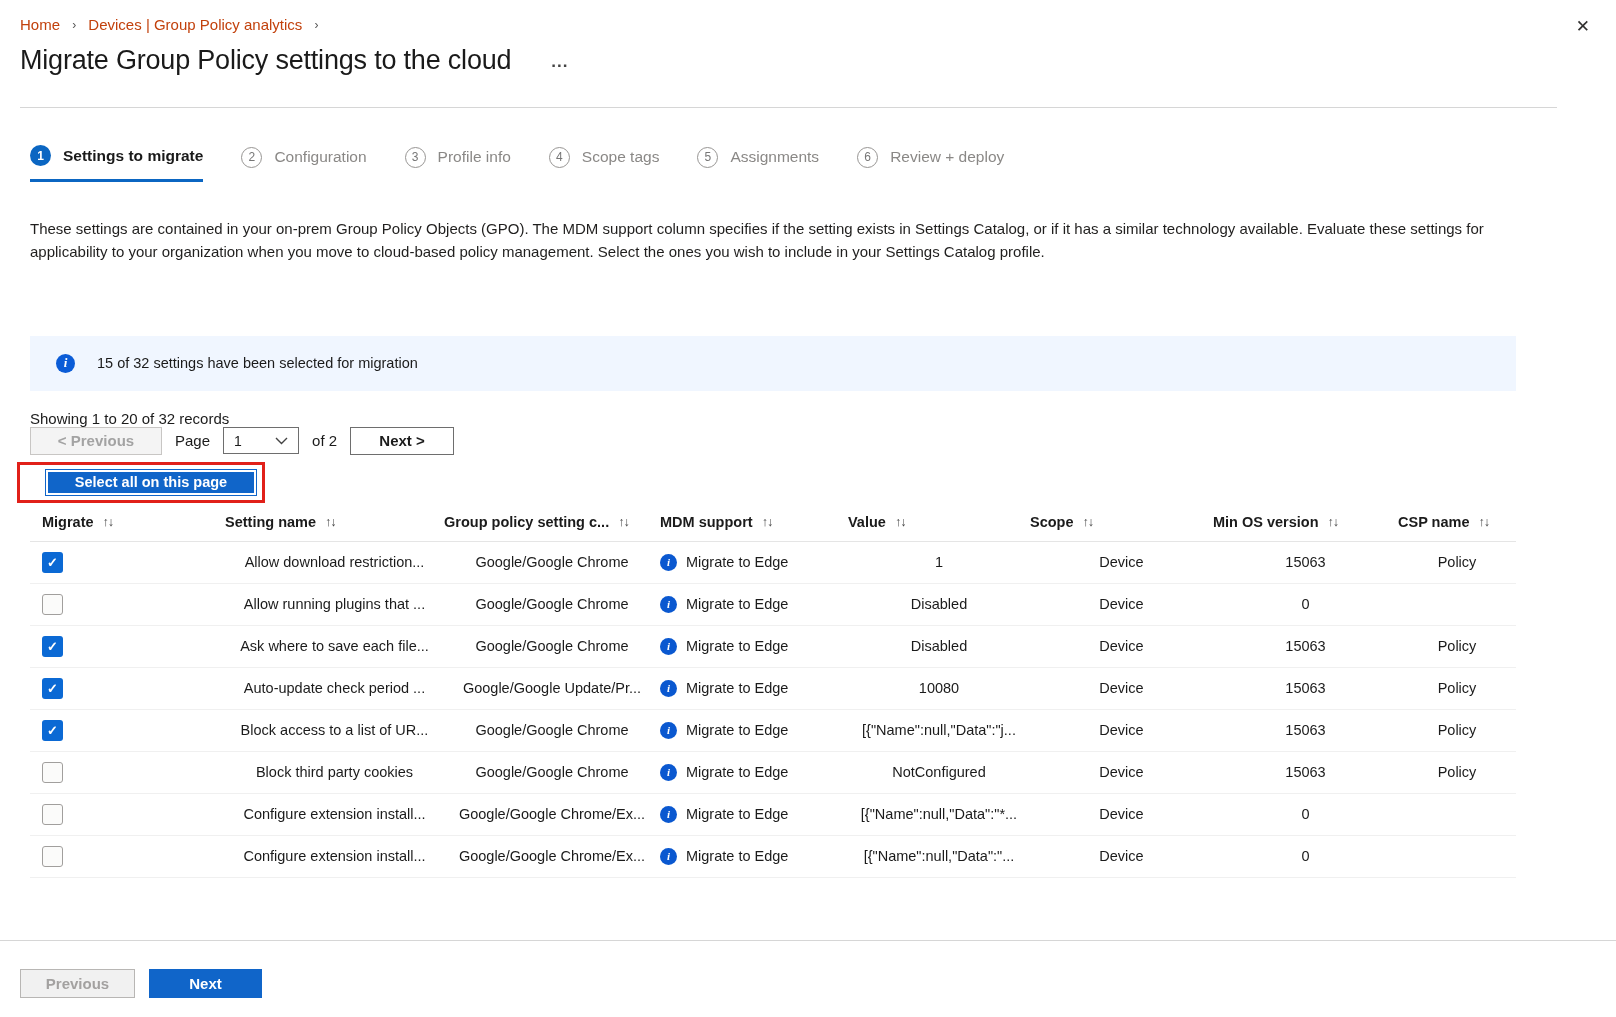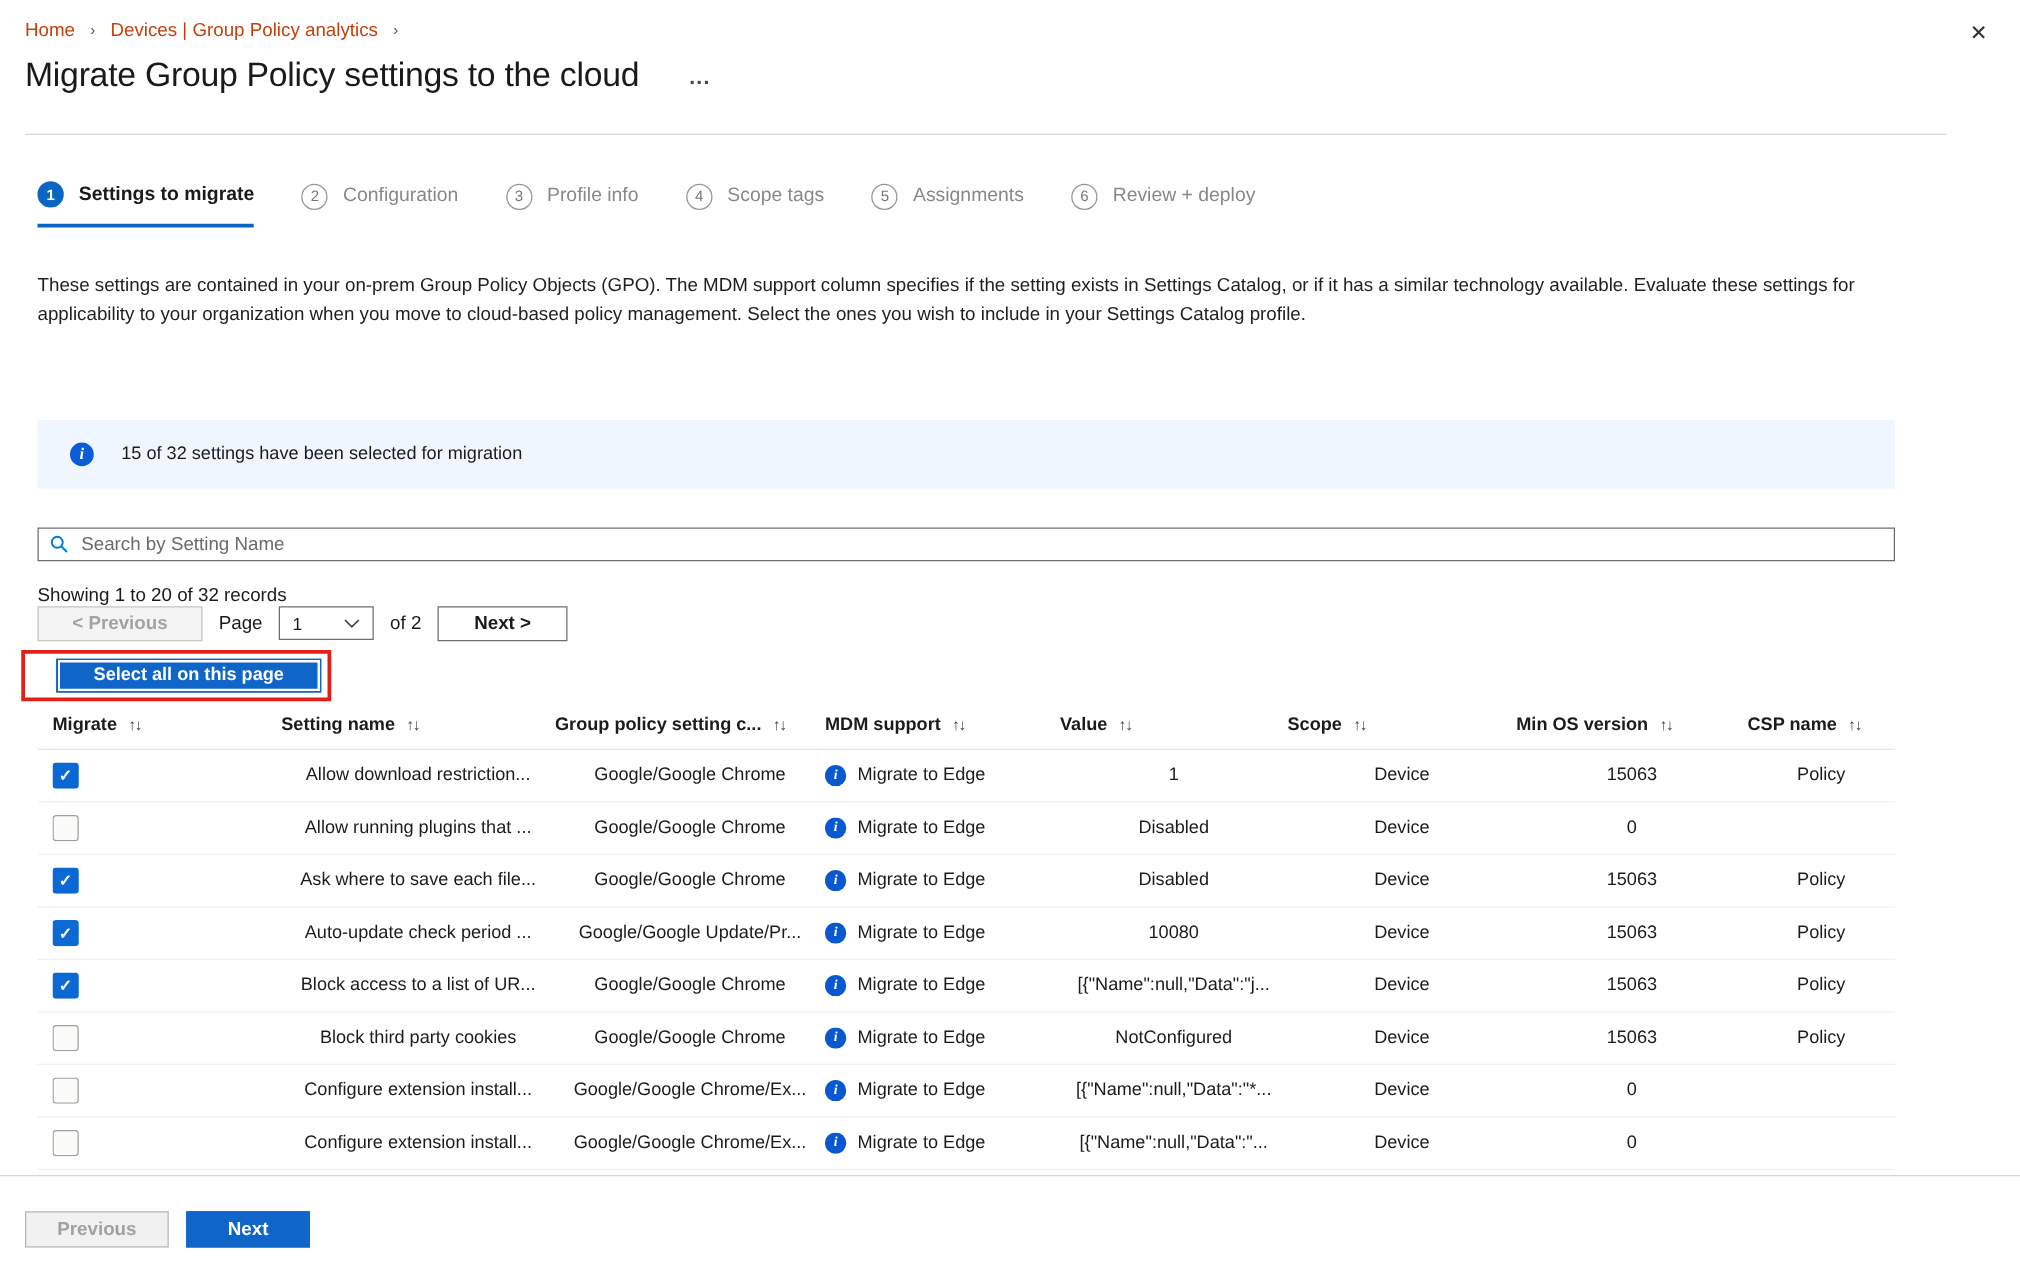--- a/index.html
+++ b/index.html
@@ -60,21 +60,21 @@
   .td { white-space:nowrap; overflow:hidden; }
   .cb { width:21px; height:21px; border-radius:3px; display:flex; align-items:center; justify-content:center; cursor:pointer; }
   .cb.checked { background:#0b69d4; color:#fff; font-size:13px; font-weight:700; }
   .cb.unchecked { background:#fbfbfa; border:1px solid #a19f9d; }
   .mdm-cell { display:flex; align-items:center; gap:9px; }
   .info-dot { width:17px; height:17px; border-radius:50%; background:#0a58d0; color:#fff; display:flex; align-items:center; justify-content:center; font:italic 700 11px "Liberation Serif", serif; flex:none; }
   
   .footer { position:absolute; left:0; right:0; top:940px; bottom:0; background:#fff; border-top:1px solid #d6d6d6; }
   .footer-buttons { margin:28px 0 16px 20px; display:flex; gap:14px;align-items:flex-end; }
   .btn-footer-prev { width:115px; height:29px; background:#f1f1f1; border:1px solid #b8b6b4; color:#a3a1a0; font-size:15px; font-weight:600; font-family:inherit; }
-  .btn-footer-next { width:99px; height:29px; background:#1065c9; border:1px solid #1065c9; color:#fff; font-size:15px; font-weight:600; font-family:inherit; cursor:pointer; }
+  .btn-footer-next { width:113px; height:29px; background:#1065c9; border:1px solid #1065c9; color:#fff; font-size:15px; font-weight:600; font-family:inherit; cursor:pointer; }
 </style>
 </head>
 <body>
 
 <div class="page">
 
   <div class="topbar">
     <nav class="breadcrumb">
       <a>Home</a>
       <span class="sep">›</span>
@@ -118,27 +118,20 @@
       </div>
     </div>
 
   <p class="description">These settings are contained in your on-prem Group Policy Objects (GPO). The MDM support column specifies if the setting exists in Settings Catalog, or if it has a similar technology available. Evaluate these settings for applicability to your organization when you move to cloud-based policy management. Select the ones you wish to include in your Settings Catalog profile.</p>
 
   <div class="banner">
     <span class="info-circle">i</span>
     <span class="banner-text">15 of 32 settings have been selected for migration</span>
   </div>
 
-  <div class="search">
-    <svg width="15" height="15" viewBox="0 0 15 15">
-      <circle cx="5.8" cy="5.8" r="4.4" fill="none" stroke="#0078d4" stroke-width="1.5"></circle>
-      <line x1="9.2" y1="9.2" x2="13.6" y2="13.6" stroke="#0078d4" stroke-width="1.5"></line>
-    </svg>
-    <input type="text" placeholder="Search by Setting Name" style="">
-  </div>
 
   <div class="records-row">
     <span class="records-text">Showing 1 to 20 of 32 records</span>
     <div class="pager">
       <button class="btn-prev-page">&lt; Previous</button>
       <span>Page</span>
       <div class="page-select">
         <span>1</span>
         <svg width="13" height="8" viewBox="0 0 13 8">
           <polyline points="1,1 6.5,6.5 12,1" fill="none" stroke="#444" stroke-width="1.4"></polyline>

